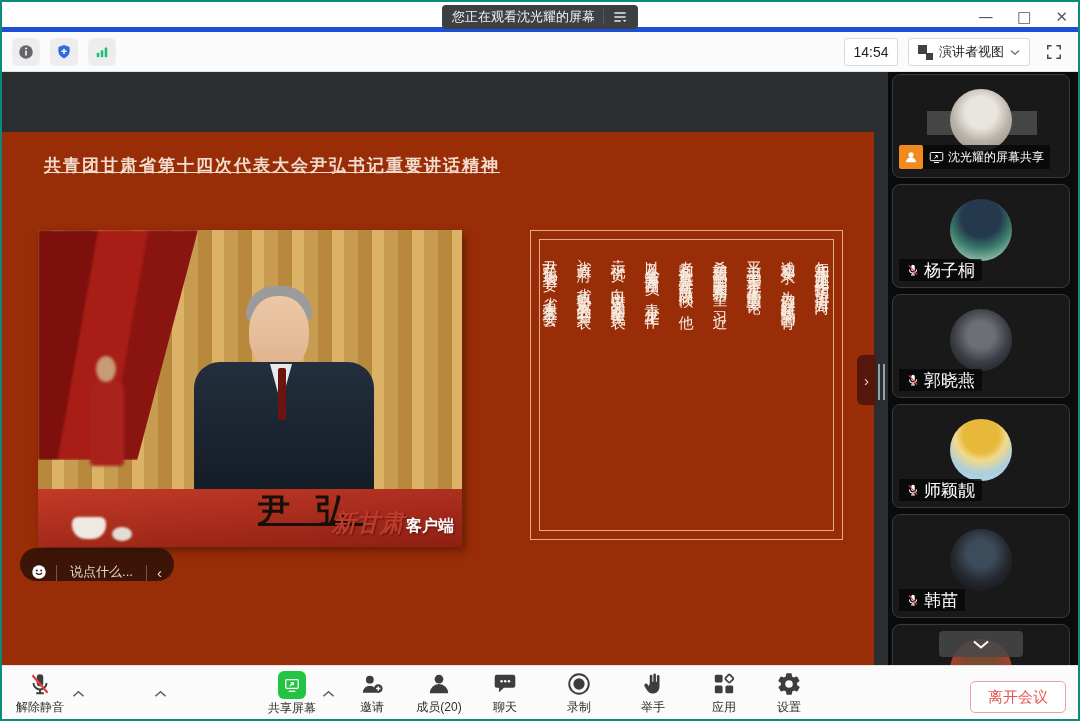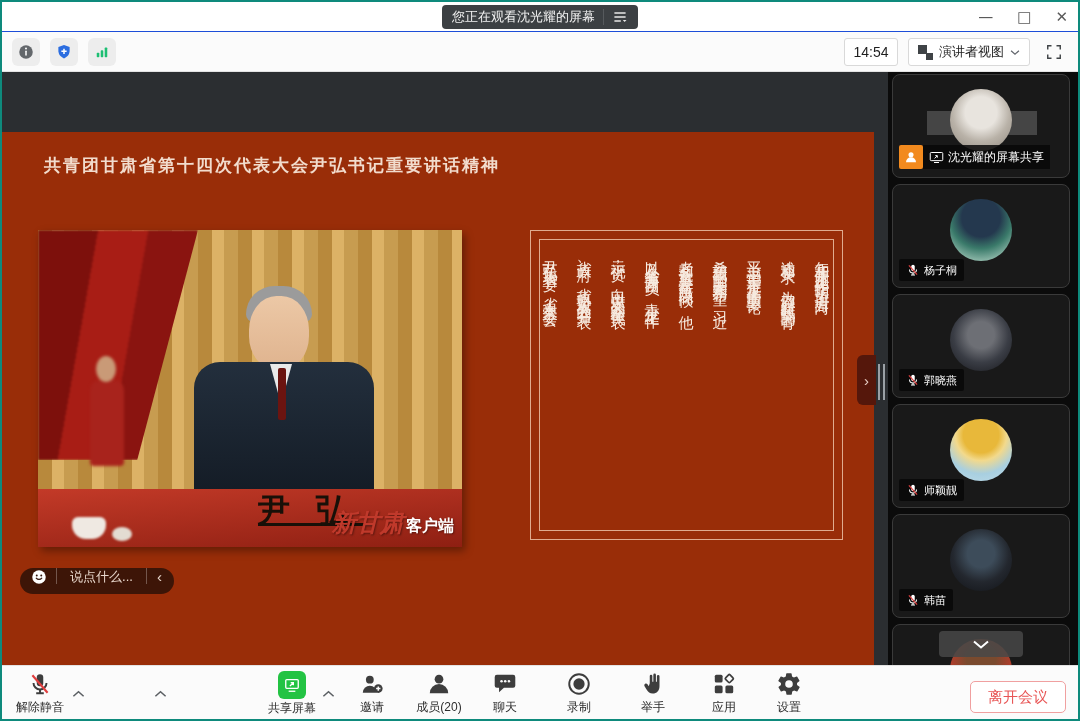--- a/index.html
+++ b/index.html
@@ -3,21 +3,21 @@
 <meta charset="utf-8">
 <style>
   * { box-sizing: border-box; margin: 0; padding: 0; }
   html,body { width:1080px; height:721px; }
   body { font-family: "Liberation Sans", "DejaVu Sans", sans-serif; background:#555; }
   .window { position:relative; width:1080px; height:721px; background:#fff;
             border:2px solid #0e8a7c; overflow:hidden; }
 
   
   .titlebar { position:absolute; left:0; top:0; width:100%; height:30px; background:#fff;
-              border-bottom:1px solid #1d4ed8; }
+              border-bottom:5px solid #1d4ed8; }
   .watch-pill { position:absolute; left:50%; top:3px; transform:translateX(-50%);
                 height:24px; background:#3c4043; border-radius:4px; color:#f2f2f2;
                 font-size:13px; display:flex; align-items:center; padding:0 10px; gap:8px; white-space:nowrap; }
   .pill-menu { display:flex; align-items:center; border-left:1px solid #565a5d; padding-left:8px; height:16px; }
   .win-controls { position:absolute; right:10px; top:0; height:30px; display:flex; align-items:center; gap:24px; }
   .win-btn { color:#5a5a5a; font-size:15px; line-height:1; cursor:default; font-family:"DejaVu Sans", sans-serif; }
 
   
   .topbar { position:absolute; left:0; top:30px; width:100%; height:40px; background:#fbfbfb;
             border-bottom:1px solid #e3e3e3; }
@@ -31,21 +31,21 @@
               display:flex; align-items:center; gap:6px; padding:0 9px; font-size:13px; color:#1f1f1f; }
   .layout-ic { width:15px; height:15px; position:relative; }
   .layout-ic .b1{ position:absolute; left:0; top:0; width:9px; height:9px; background:#3f4346; }
   .layout-ic .b2{ position:absolute; right:0; bottom:0; width:7px; height:7px; background:#3f4346; }
 
   
   .main { position:absolute; left:0; top:70px; width:100%; height:593px; background:#2b2e31; overflow:hidden; }
   .stage { position:absolute; left:0; top:0; width:886px; height:593px; background:#2b2e31; }
   .slide { position:absolute; left:0; top:60px; width:872px; height:533px; background:#992d08; overflow:hidden; }
   .slide-title { position:absolute; left:42px; top:22px; font-size:17px; font-weight:bold;
-                 color:#f2dccd; letter-spacing:2px; }
+                 color:#f2dccd; letter-spacing:2px;text-decoration:underline; }
 
   
   .photo { position:absolute; left:36px; top:98px; width:424px; height:317px; overflow:hidden;
            background:
              repeating-linear-gradient(90deg,#b8893c 0 14px,#dcb266 14px 26px,#c79c50 26px 40px);
            box-shadow: 3px 4px 8px rgba(0,0,0,.35); }
   .photo .flags { position:absolute; left:0; top:0; width:160px; height:230px;
            background: linear-gradient(100deg,#7d100c 0 30%,#a81d15 30% 55%,#8a1410 55% 80%,#97201a 80%);
            clip-path: polygon(0 0,100% 0,62% 100%,0 100%); filter:blur(1px); }
   .photo .woman-body { position:absolute; left:52px; top:150px; width:34px; height:86px;
@@ -83,23 +83,23 @@
   
   .textbox { position:absolute; left:528px; top:98px; width:313px; height:310px;
              border:1px solid #e0ab8e; }
   .textbox .inner { position:absolute; inset:8px; border:1px solid #e0ab8e; }
   .vcols { position:absolute; inset:18px 12px; display:flex; flex-direction:row;
            justify-content:space-between; }
   .vcol { writing-mode:vertical-lr; text-orientation:upright; font-size:15px; color:#f7ebe0;
           letter-spacing:3px; line-height:1; }
 
   
-  .chatbar { position:absolute; left:18px; top:416px; width:154px; height:26px;
-             background:rgba(40,16,7,.82); border-radius:17px; display:flex; align-items:flex-start;
-             padding:0 10px; gap:8px;margin-top:20px; }
+  .chatbar { position:absolute; left:18px; top:416px; width:154px; height:33px;
+             background:rgba(40,16,7,.82); border-radius:17px; display:flex; align-items:flex-end;
+             padding:0 10px; gap:8px; }
   .chatbar .div { width:1px; height:16px; background:rgba(255,255,255,.28); }
   .chatbar .ph { color:#e8d7cc; font-size:13px; white-space:nowrap; flex:1; text-align:center; }
   .chatbar .col { color:#e8d7cc; font-size:15px; padding:0 2px; }
 
   
   .expand-handle { position:absolute; left:855px; top:283px; width:19px; height:50px;
              background:#55170b; border-radius:6px 0 0 6px; display:flex; align-items:center;
              justify-content:center; color:#e8cfc5; font-size:15px; }
   .grip { position:absolute; top:292px; width:2px; height:36px; background:#9aa0a5; }
   .grip.g1 { left:876px; } .grip.g2 { left:881px; }
@@ -112,21 +112,21 @@
             border-radius:50%; }
   .band { position:absolute; left:34px; top:36px; width:110px; height:24px; background:rgba(125,125,125,.45); }
   .av1 { background:radial-gradient(circle at 50% 38%, #e8e4de 0 32%, #b9b2a8 58%, #8d867c 100%); }
   .av2 { background:radial-gradient(circle at 50% 30%, #24384e 0 36%, #3a7a6a 58%, #cfe8da 100%); }
   .av3 { background:radial-gradient(circle at 50% 42%, #6d6f75 0 28%, #3a3d45 58%, #15161a 100%); }
   .av4 { background:radial-gradient(circle at 50% 26%, #e8b83a 0 32%, #f2d98c 46%, #a8cfe0 70%, #bfdcea 100%); }
   .av5 { background:radial-gradient(circle at 50% 40%, #3d4c5a 0 28%, #23272e 58%, #101216 100%); }
   .av6 { background:radial-gradient(circle at 50% 32%, #7a4a2e 0 28%, #c0392b 68%, #8a2a20 100%); }
   .name-tag { position:absolute; left:6px; bottom:6px; height:22px; background:rgba(8,8,8,.85);
               border-radius:2px; display:flex; align-items:center; gap:4px; padding:0 7px;
-              color:#fff; font-size:11px; white-space:nowrap; }
+              color:#fff; font-size:17px; white-space:nowrap; }
   .share-row { position:absolute; left:6px; bottom:8px; display:flex; align-items:center; }
   .host-badge { width:24px; height:24px; background:#f28a1e; border-radius:2px; display:flex;
                 align-items:center; justify-content:center; }
   .share-tag { height:24px; background:rgba(8,8,8,.85); display:flex; align-items:center; gap:4px;
                padding:0 6px; color:#fff; font-size:12px; white-space:nowrap; }
   .more-btn { position:absolute; left:50%; top:6px; transform:translateX(-50%); width:84px; height:26px;
               background:rgba(72,72,72,.85); border-radius:4px; display:flex; align-items:center;
               justify-content:center; }
 
   

